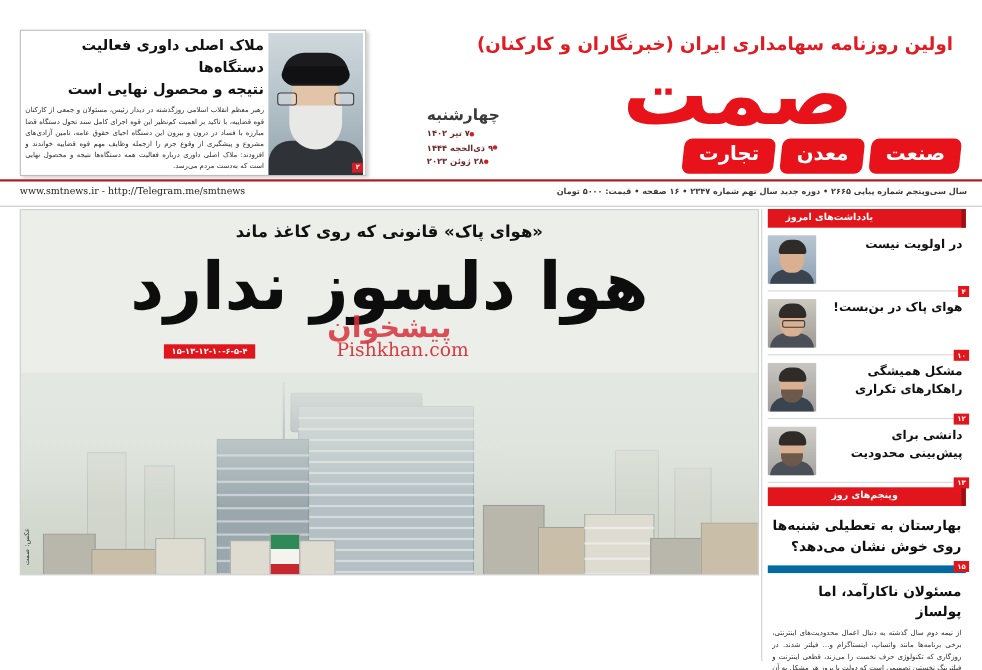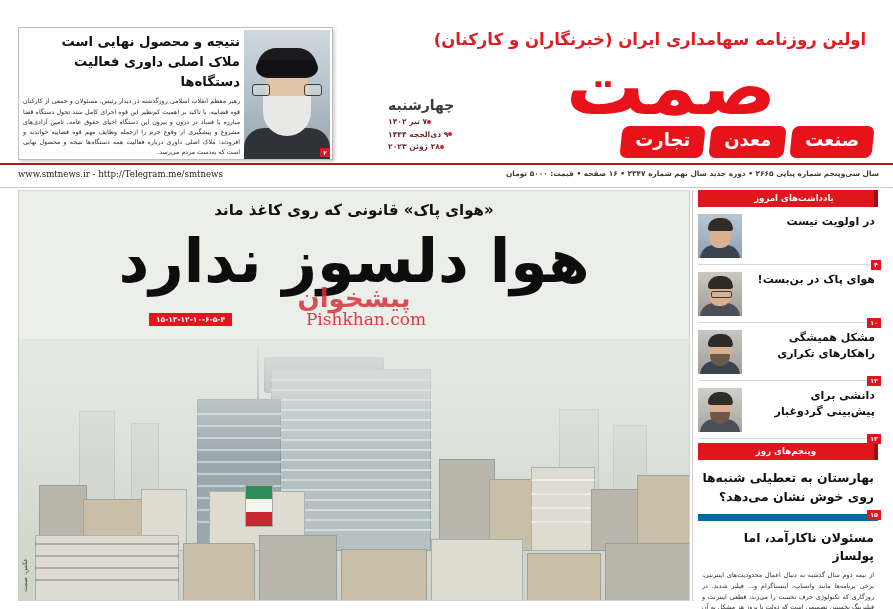--- a/index.html
+++ b/index.html
@@ -92,21 +92,21 @@
     position:absolute;right:14px;top:4px;font-size:7.4px;color:#3b3b3b;
     direction:rtl;font-weight:bold;white-space:nowrap;
   }
   .issue-left{
     position:absolute;left:18px;top:4px;font-size:8.6px;color:#1c1c1c;
     direction:ltr;font-family:"DejaVu Serif","Liberation Serif",serif;white-space:nowrap;
   }
 
   
   .maincol{
-    position:absolute;left:18px;top:190px;width:672px;height:411px;
+    position:absolute;left:18px;top:190px;width:672px;height:333px;
     background:#eceeea;border:1px solid #cfcfcf;box-sizing:border-box;
     overflow:hidden;
   }
   .kicker{
     position:absolute;right:0;left:0;top:10px;text-align:center;
     font-size:15px;font-weight:bold;color:#111;direction:rtl;
   }
   .bighead{
     position:absolute;right:0;left:0;top:36px;text-align:center;
     font-size:60px;font-weight:bold;color:#0d0d0d;direction:rtl;
@@ -147,21 +147,21 @@
     font-size:6.2px;color:#3a3a3a;direction:rtl;letter-spacing:0;
   }
 
   
   .sidebar{
     position:absolute;left:698px;top:190px;width:180px;height:411px;
     background:#fff;box-sizing:border-box;
   }
   .sb-head{
     background:#e1151c;color:#fff;font-size:8.6px;font-weight:bold;
-    text-align:center;padding:3px 0 4px 16px;direction:rtl;
+    text-align:left;padding:3px 0 4px 16px;direction:rtl;
     border-right:4px solid #9d0f14;
   }
   .note{
     position:relative;display:flex;flex-direction:row;align-items:flex-start;
     padding:7px 0 6px 0;border-bottom:1px solid #d8d8d8;min-height:40px;
   }
   .note .nt{
     flex:1;text-align:right;direction:rtl;font-size:11px;font-weight:bold;
     color:#111;line-height:1.45;padding-left:4px;padding-right:3px;
   }
@@ -213,22 +213,22 @@
         <div class="p-body"></div>
         <div class="p-head"></div>
         <div class="p-beard"></div>
         <div class="p-turban"></div>
         <div class="p-turban2"></div>
         <div class="p-glassL"></div>
         <div class="p-glassR"></div>
       </div>
       <div class="txt">
         <div class="lead-h">
+          <span>ملاک اصلی داوری فعالیت دستگاه‌ها</span>
           <span>نتیجه و محصول نهایی است</span>
-          <span>ملاک اصلی داوری فعالیت دستگاه‌ها</span>
         </div>
         <div class="lead-body">رهبر معظم انقلاب اسلامی روزگذشته در دیدار رئیس، مسئولان و جمعی از کارکنان قوه قضاییه، با تاکید بر اهمیت کم‌نظیر این قوه اجرای کامل سند تحول دستگاه قضا مبارزه با فساد در درون و بیرون این دستگاه احیای حقوق عامه، تامین آزادی‌های مشروع و پیشگیری از وقوع جرم را ازجمله وظایف مهم قوه قضاییه خواندند و افزودند: ملاک اصلی داوری درباره فعالیت همه دستگاه‌ها نتیجه و محصول نهایی است که به‌دست مردم می‌رسد.</div>
       </div>
       <div class="lead-pg">۲</div>
     </div>
 
     <div class="slogan">اولین روزنامه سهامداری ایران (خبرنگاران و کارکنان)</div>
     <div class="logoword">صمت</div>
     <div class="subbrands">
       <div class="sb"><i>صنعت</i></div>
@@ -381,21 +381,21 @@
             <div class="f-hair"></div>
             <div class="f-beard"></div>
           </div>
       </div>
       <div class="npg">۱۲</div>
     </div>
 
     <div class="note">
       <div class="nt">
         <div>دانشی برای</div>
-        <div>پیش‌بینی گردوغبار</div>
+        <div>پیش‌بینی محدودیت</div>
       </div>
       <div class="thumb">
         <div class="face f-bg4">
             <div class="f-body l"></div>
             <div class="f-head"></div>
             <div class="f-hair"></div>
             <div class="f-beard"></div>
           </div>
       </div>
       <div class="npg">۱۳</div>

